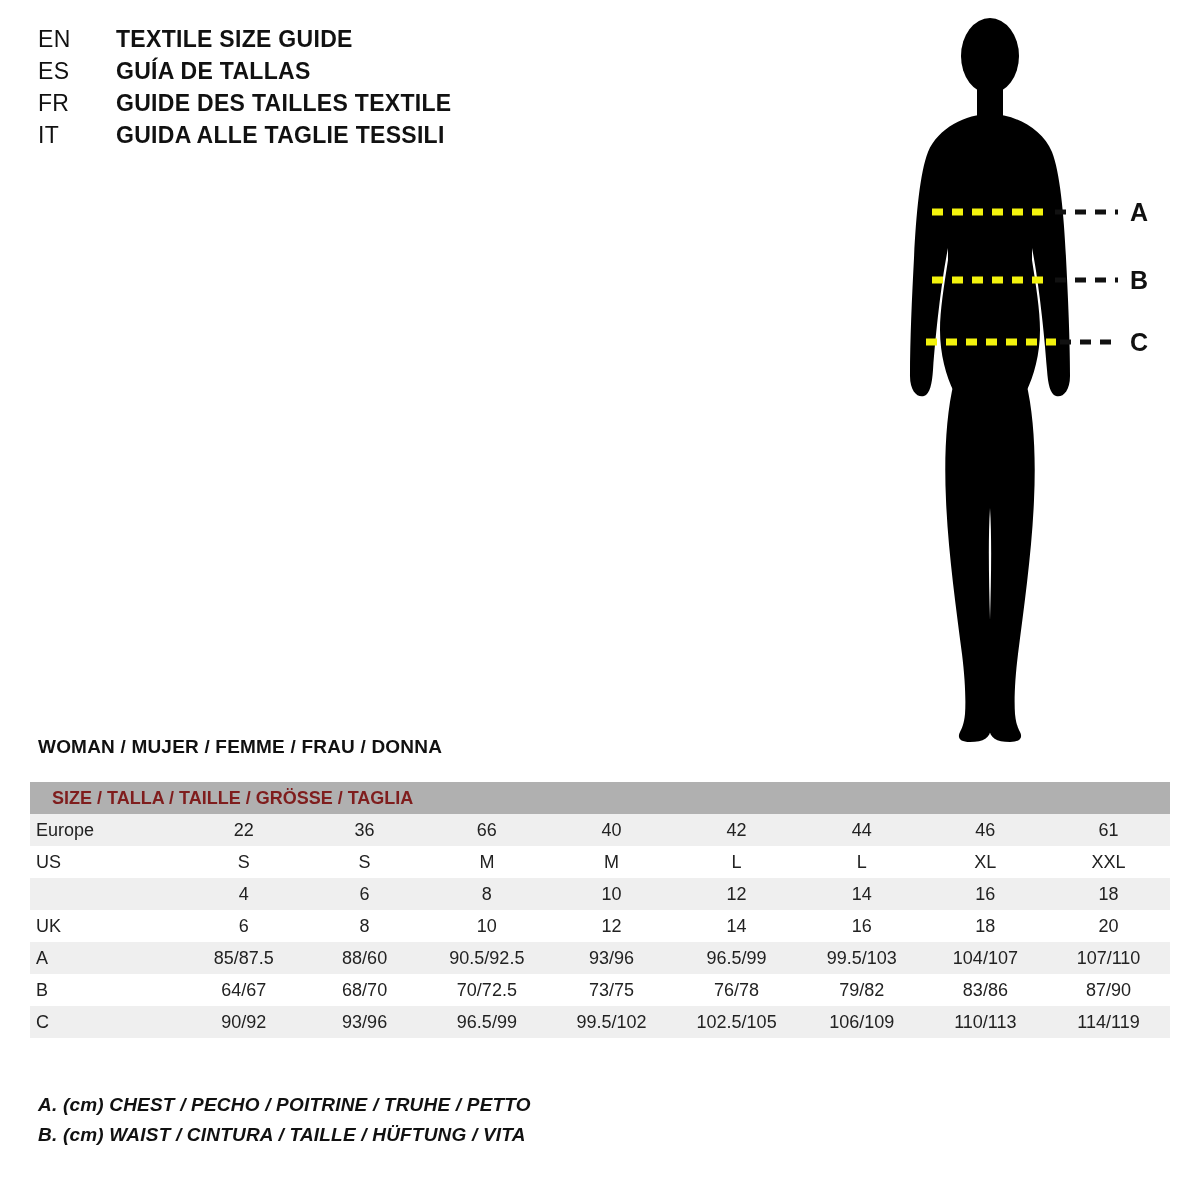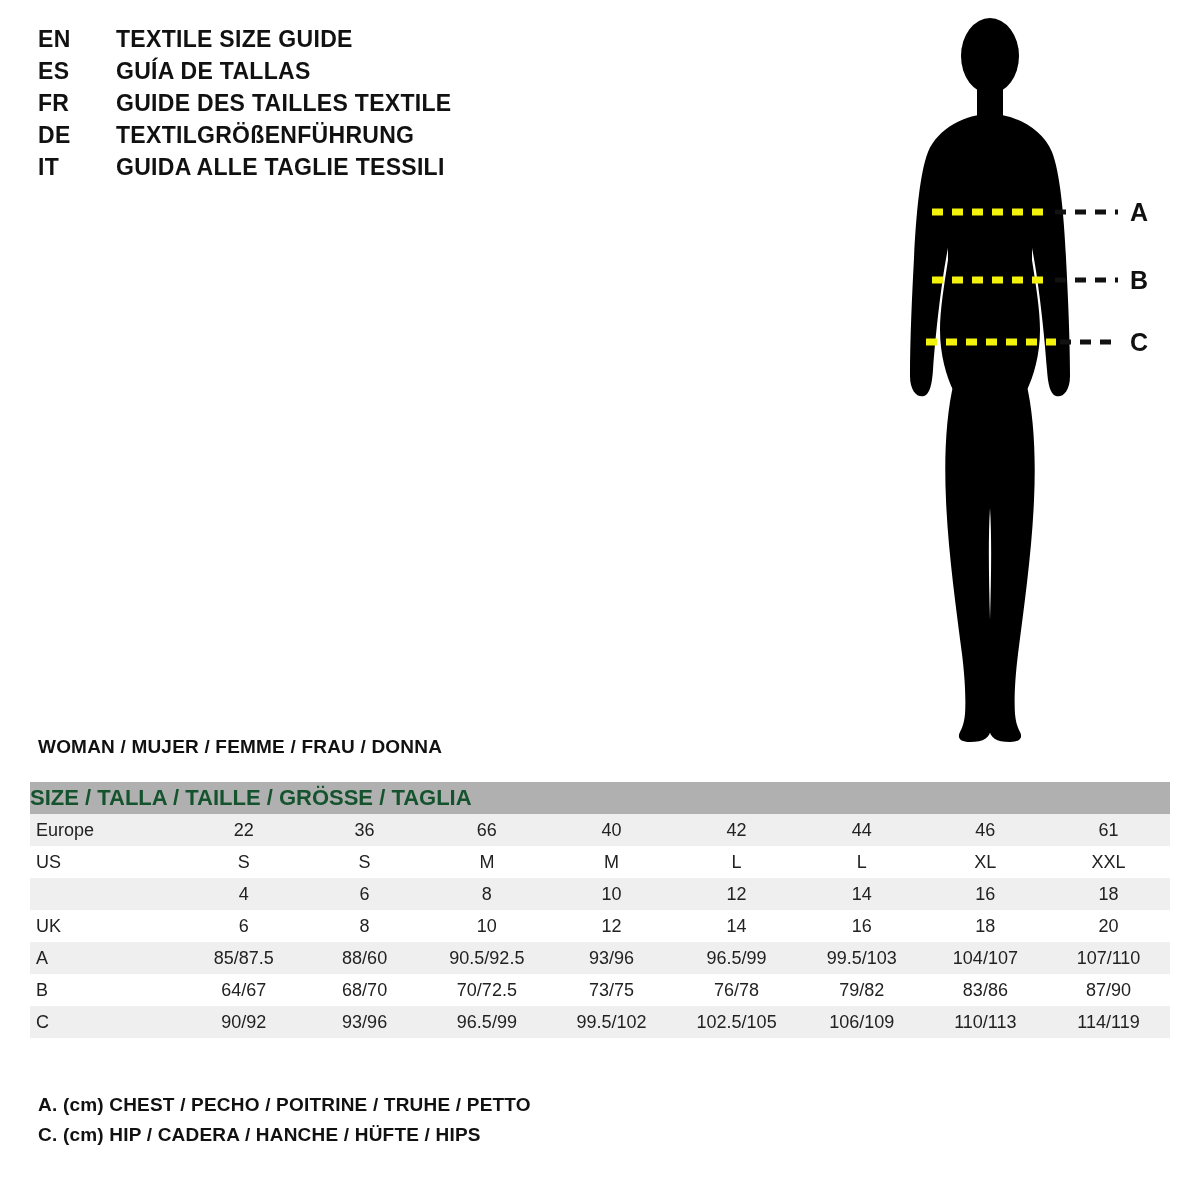--- a/index.html
+++ b/index.html
@@ -30,21 +30,21 @@
   }
   .lang-row {
     display: flex;
     align-items: baseline;
     height: 32px;
     white-space: nowrap;
   }
   .lang-code {
     width: 78px;
     font-size: 23px;
-    font-weight: bold;
+    font-weight: normal;
     letter-spacing: 0.3px;
     color: #111;
   }
   .lang-title {
     font-size: 23px;
     font-weight: bold;
     letter-spacing: 0.3px;
     color: #111;
   }
 
@@ -91,44 +91,45 @@
   }
   table.size-table td, table.size-table th {
     height: 32px;
     padding: 0 6px;
     font-weight: normal;
     color: #222;
   }
   tr.hdr td {
     background: #b0b0b0;
     font-weight: bold;
-    font-size: 22px;
+    font-size: 18px;
     text-align: left;
-    padding-left: 0;
-    color: #14532d;
+    padding-left: 22px;
+    color: #7f1d1d;
   }
   tr.shade td { background: #efefef; }
   tr.plain td { background: #ffffff; }
   td.rowlabel {
     text-align: left;
     padding-left: 10px;
     width: 160px;
   }
   td.val {
     text-align: center;
     width: 122px;
     white-space: nowrap;
   }
 
   
   .notes {
     position: absolute;
     left: 38px;
     top: 1090px;
     width: 900px;
+    font-style: italic;
   }
   .note {
     font-size: 19px;
     font-weight: bold;
     letter-spacing: 0.2px;
     color: #111;
     line-height: 30px;
     white-space: nowrap;
   }
 </style>
@@ -142,24 +143,20 @@
       <span class="lang-code">EN</span>
       <span class="lang-title">TEXTILE SIZE GUIDE</span>
     </div>
     <div class="lang-row">
       <span class="lang-code">ES</span>
       <span class="lang-title">GUÍA DE TALLAS</span>
     </div>
     <div class="lang-row">
       <span class="lang-code">FR</span>
       <span class="lang-title">GUIDE DES TAILLES TEXTILE</span>
-    </div>
-    <div class="lang-row">
-      <span class="lang-code">DE</span>
-      <span class="lang-title">TEXTILGRÖßENFÜHRUNG</span>
     </div>
     <div class="lang-row">
       <span class="lang-code">IT</span>
       <span class="lang-title">GUIDA ALLE TAGLIE TESSILI</span>
     </div>
   </div>
 
   <div class="figure-wrap">
     <svg class="figure-svg" width="330" height="740" viewBox="0 0 330 740">
 
@@ -307,16 +304,16 @@
         <td class="val">102.5/105</td>
         <td class="val">106/109</td>
         <td class="val">110/113</td>
         <td class="val">114/119</td>
       </tr>
     </tbody>
   </table>
 
   <div class="notes">
     <div class="note">A. (cm) CHEST / PECHO / POITRINE / TRUHE / PETTO</div>
-    <div class="note">C. (cm) HIP / CADERA / HANCHE / HÜFTE / HIPS</div>
+    <div class="note">B. (cm) WAIST / CINTURA / TAILLE / HÜFTUNG / VITA</div>
   </div>
 
 </div>
 
 </body></html>

